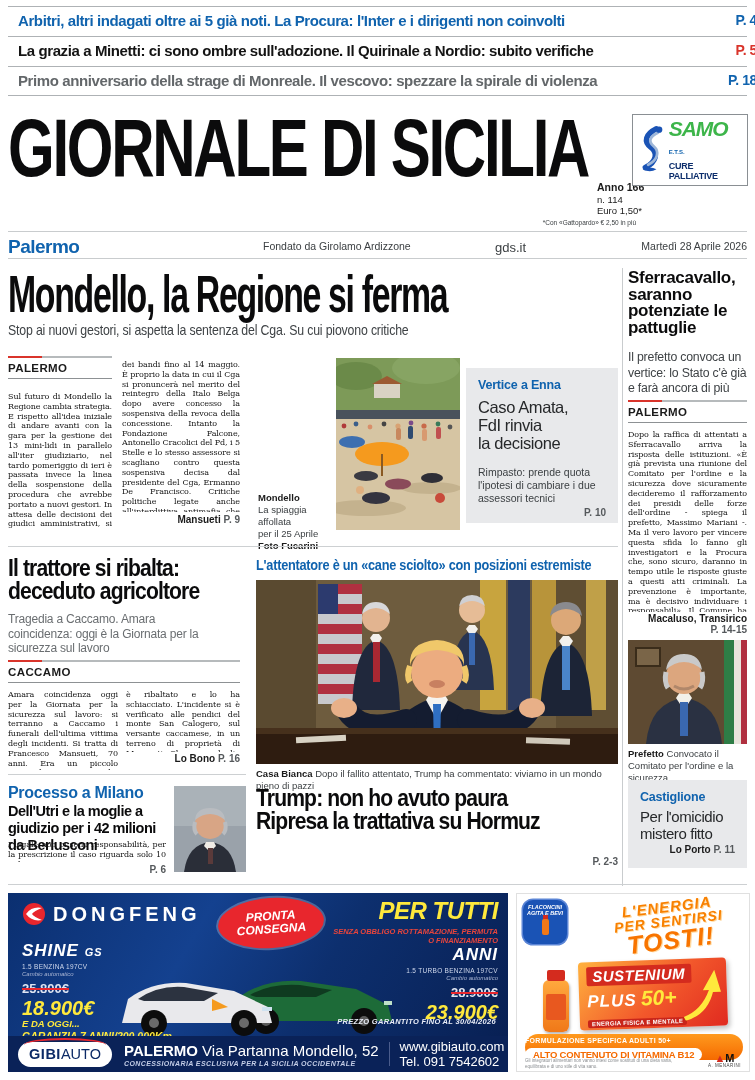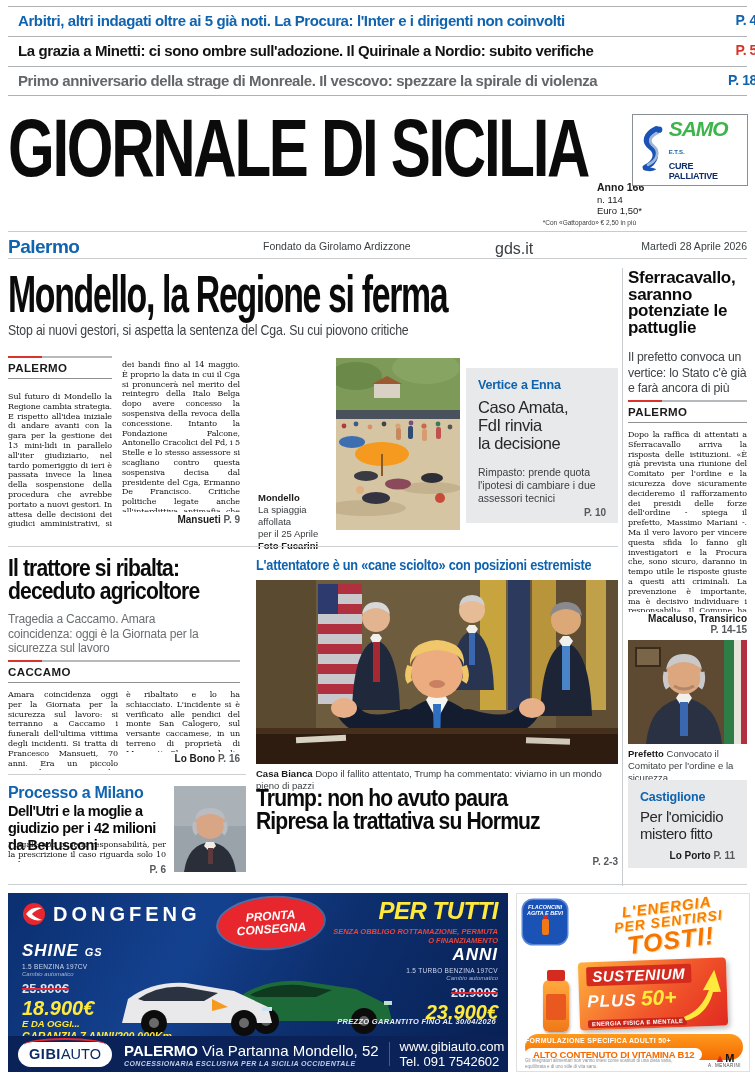--- a/index.html
+++ b/index.html
@@ -30,21 +30,21 @@
   .samo-text { display:flex; flex-direction:column; }
   .samo-name { font-style:italic; font-weight:bold; font-size:21px; color:#3db54a; letter-spacing:-1px; line-height:20px; }
   .samo-ets { font-size:6px; color:#1063ae; font-weight:bold; }
   .samo-tag { font-size:9px; font-weight:bold; color:#0c2d6b; margin-top:3px; letter-spacing:-0.2px; }
 
   
   .info-bar { position:absolute; left:8px; top:231px; width:739px; height:28px;
               border-top:1px solid #c9ccce; border-bottom:1px solid #c9ccce; }
   .info-edition { position:absolute; left:0; top:4px; font-weight:bold; font-size:19px; color:#1063ae; letter-spacing:-0.5px; }
   .info-founded { position:absolute; left:255px; top:8px; font-size:10.5px; color:#3c4043; }
-  .info-site { position:absolute; left:487px; top:8px; font-size:16px; color:#3c4043; }
+  .info-site { position:absolute; left:487px; top:8px; font-size:13px; color:#3c4043; }
   .info-date { position:absolute; right:0; top:8px; font-size:10.5px; color:#3c4043; }
 
   
   .h1 { position:absolute; left:8px; top:264px; font-weight:bold; font-size:52px; letter-spacing:-2px; color:#0b0b0c;
         white-space:nowrap; transform:scaleX(0.65); transform-origin:left top; }
   .subhead-main { position:absolute; left:8px; top:322px; font-size:14.5px; color:#3f4346; letter-spacing:-0.2px;
                   white-space:nowrap; transform:scaleX(0.85); transform-origin:left top; }
   .kicker-wrap { position:absolute; }
   .kicker-top { height:2px; background:#b6babc; position:relative; }
   .kicker-top .redseg { position:absolute; left:0; top:0; width:34px; height:2px; background:#d9342b; }
@@ -423,21 +423,21 @@
   </div>
   <div class="caption abs" style="left:628px; top:748px; width:119px;">
     <span class="ct">Prefetto</span>
     <span>Convocato il Comitato per l'ordine e la sicurezza</span>
   </div>
 
   <div class="graybox" style="left:628px; top:780px; width:119px; height:88px;">
     <div class="gk">Castiglione</div>
     <div class="gt ml" style="font-size:15px; line-height:17px; margin-top:4px;">Per l'omicidio
 mistero fitto</div>
-    <div class="byline" style="margin-top:8px;">
+    <div class="byline" style="margin-top:2px;">
       <span>Lo Porto</span>
       <span class="pg">P. 11</span>
     </div>
   </div>
 
   <div class="rule-light" style="left:8px; top:884px; width:739px;"></div>
 
   <div class="ad-df">
     <div class="df-brand">
       <svg width="24" height="24" viewBox="0 0 24 24">

